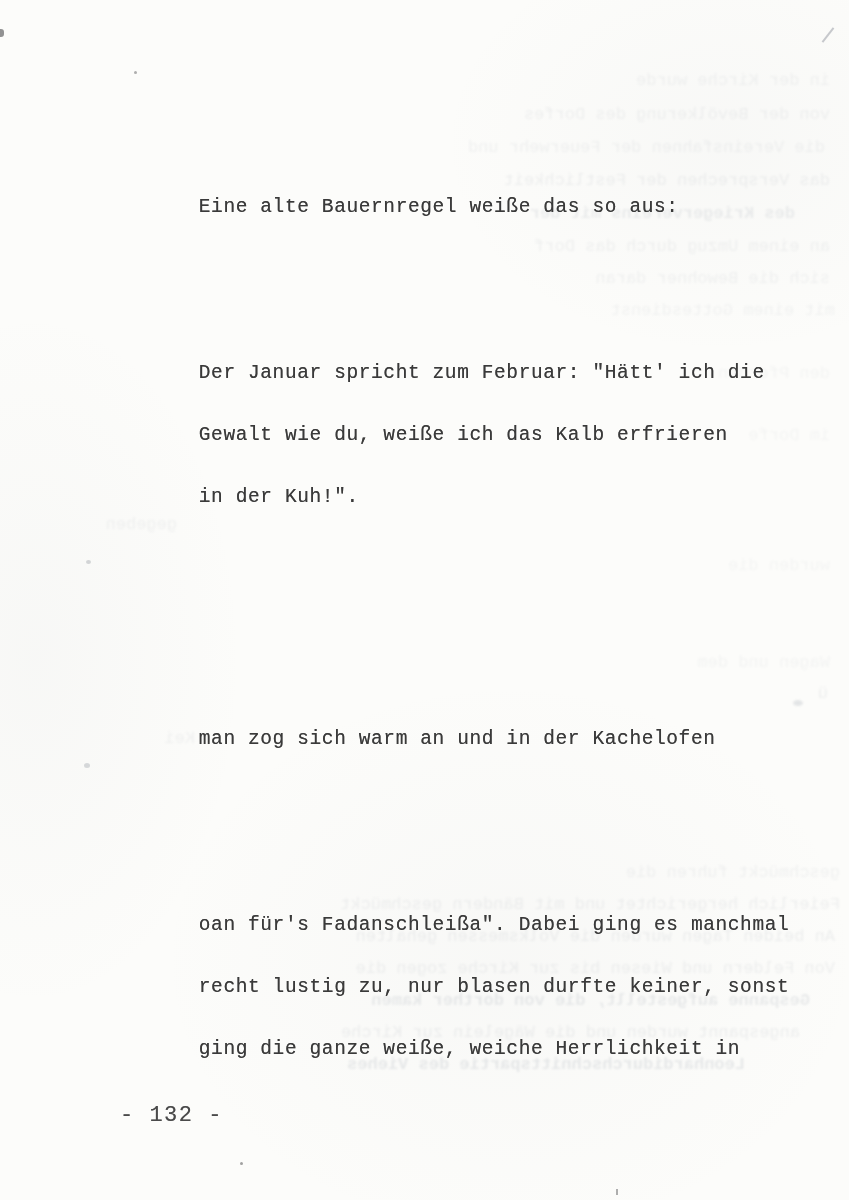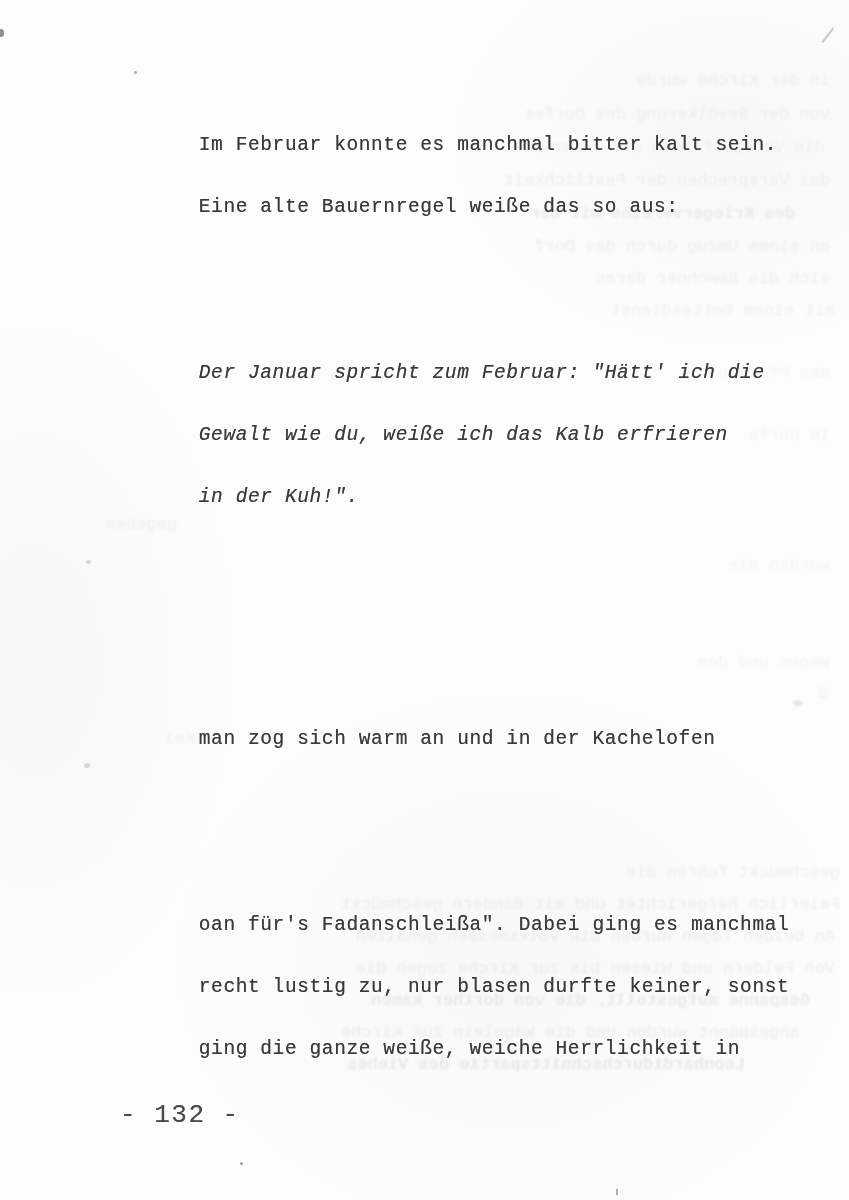--- a/index.html
+++ b/index.html
@@ -29,27 +29,27 @@
     top: 37px;
     width: 680px;
     font-size: 19.5px;
     line-height: 31px;
     letter-spacing: 0.6px;
     color: #3a3a3a;
     text-shadow: 0 0 0.6px rgba(45,45,45,0.65);
     white-space: pre;
   }
   .text-block p { margin: 0; }
-  .p2 { margin-top: 11px !important; font-style: italic; }
+  .p2 { margin-top: 11px !important; }
   .p3 { margin-top: 25px !important; }
   .page-number {
     position: absolute;
     left: 120px;
     top: 1100px;
-    font-size: 26px;
+    font-size: 22px;
     line-height: 31px;
     letter-spacing: 1.5px;
     color: #4a4a4a;
     text-shadow: 0 0 0.6px rgba(60,60,60,0.5);
     white-space: pre;
   }
   
   .ghost {
     position: absolute;
     font-size: 17px;
@@ -93,21 +93,21 @@
     <div class="ghost" style="top:894px;  left:300px; width:540px; opacity:.12;">Feierlich hergerichtet und mit Bändern geschmückt</div>
     <div class="ghost" style="top:926px;  left:295px; width:540px; opacity:.13;">An beiden Tagen wurden die Volksmessen gehalten</div>
     <div class="ghost" style="top:958px;  left:290px; width:545px; opacity:.12;">Von Feldern und Wiesen bis zur Kirche zogen die</div>
     <div class="ghost bold" style="top:990px; left:330px; width:480px; opacity:.15;">Gespanne aufgestellt, die von dorther kamen</div>
     <div class="ghost" style="top:1022px; left:330px; width:470px; opacity:.13;">angespannt wurden und die Wägelein zur Kirche</div>
     <div class="ghost bold" style="top:1054px; left:245px; width:500px; opacity:.16;">Leonhardidurchschnittspartie des Viehes</div>
   </div>
 
   <div class="text-block">
     <p>
-      <span>Im Februar konnte es manchmal bitter kalt sein.</span><br>
+      <br>
       <span>Eine alte Bauernregel weiße das so aus:</span>
     </p>
     <p class="p2">
       <span>Der Januar spricht zum Februar: "Hätt' ich die</span><br>
       <span>Gewalt wie du, weiße ich das Kalb erfrieren</span><br>
       <span>in der Kuh!".</span>
     </p>
     <p class="p3">
       <br>
       <span>man zog sich warm an und in der Kachelofen</span><br>

